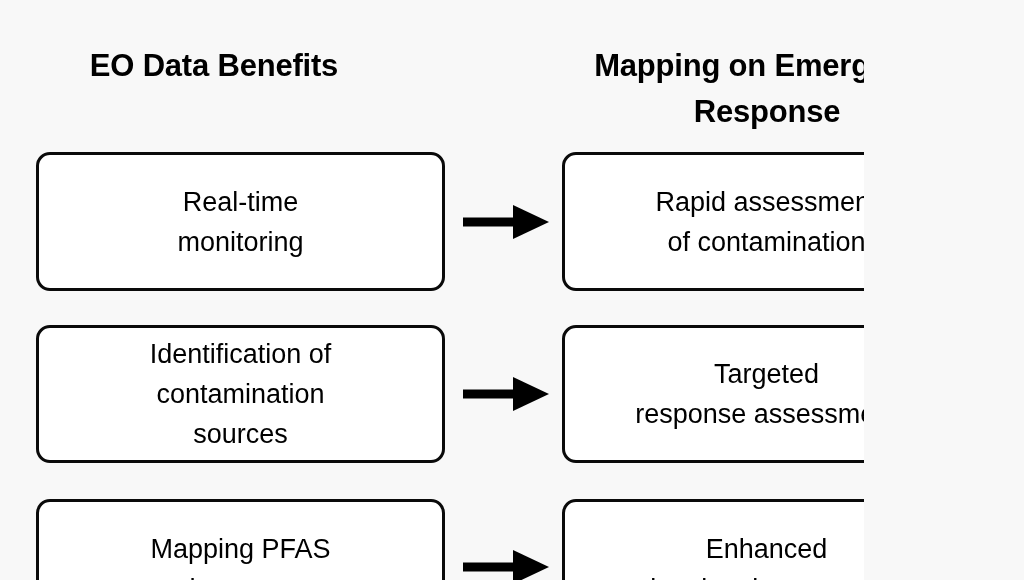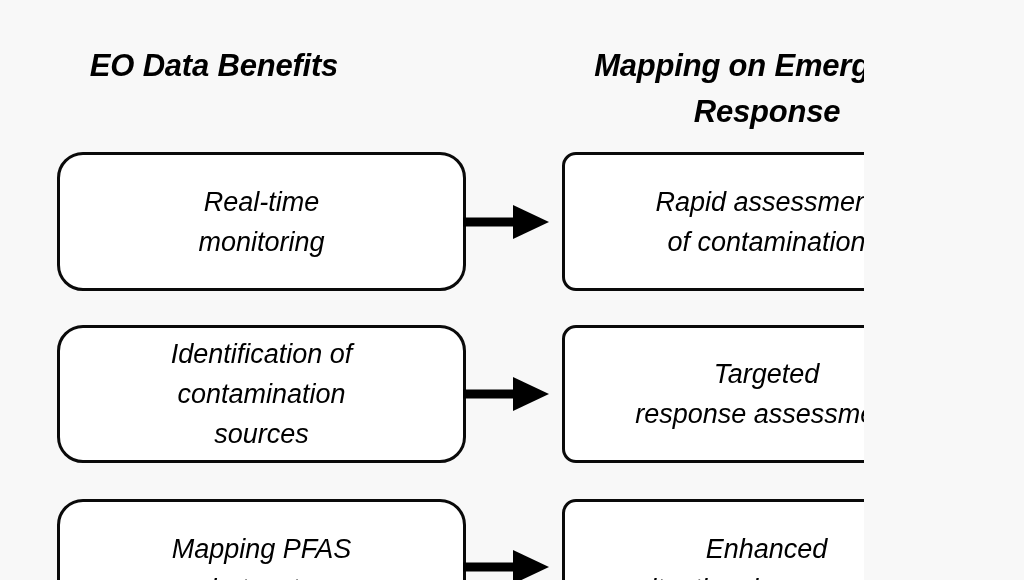--- a/index.html
+++ b/index.html
@@ -15,21 +15,20 @@
     position: relative;
   }
 
   #diagram-canvas {
     position: absolute;
     left: 0;
     top: 0;
     width: 864px;
     height: 580px;
     overflow: hidden;
-    font-style: italic;
   }
 
   
   .column-heading {
     position: absolute;
     text-align: center;
     font-weight: bold;
     font-size: 31px;
     line-height: 46px;
     color: #000000;
@@ -60,21 +59,21 @@
     font-size: 27px;
     line-height: 40px;
     color: #000000;
     padding: 4px 12px;
   }
   .flow-box .box-text {
     display: block;
     white-space: pre-line;
   }
 
-  .col-left  { left: 57px;  width: 409px; border-radius: 26px; }
+  .col-left  { left: 36px;  width: 409px; }
   .col-right { left: 562px; width: 409px; }
 
   .row-1 { top: 152px; height: 139px; }
   .row-2 { top: 325px; height: 138px; }
   .row-3 { top: 499px; height: 139px; }
 
   
   .arrow {
     position: absolute;
     left: 463px;

